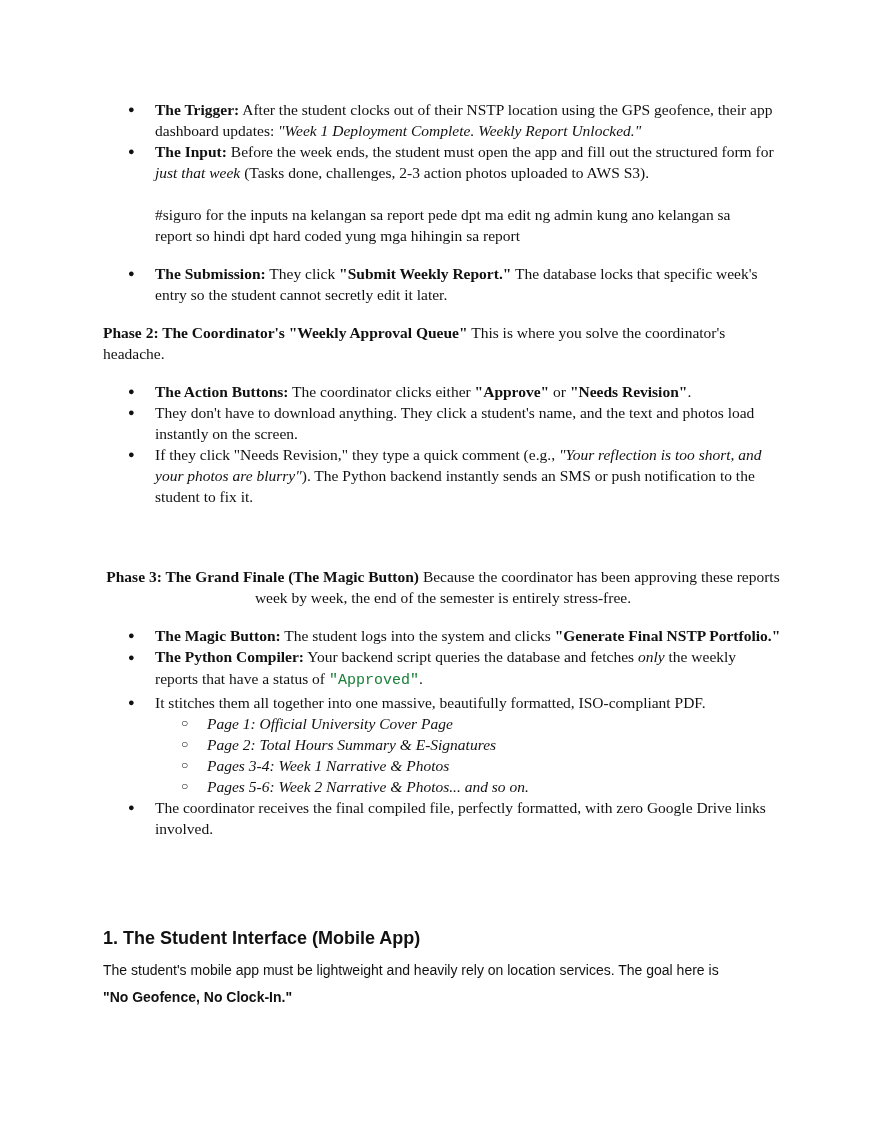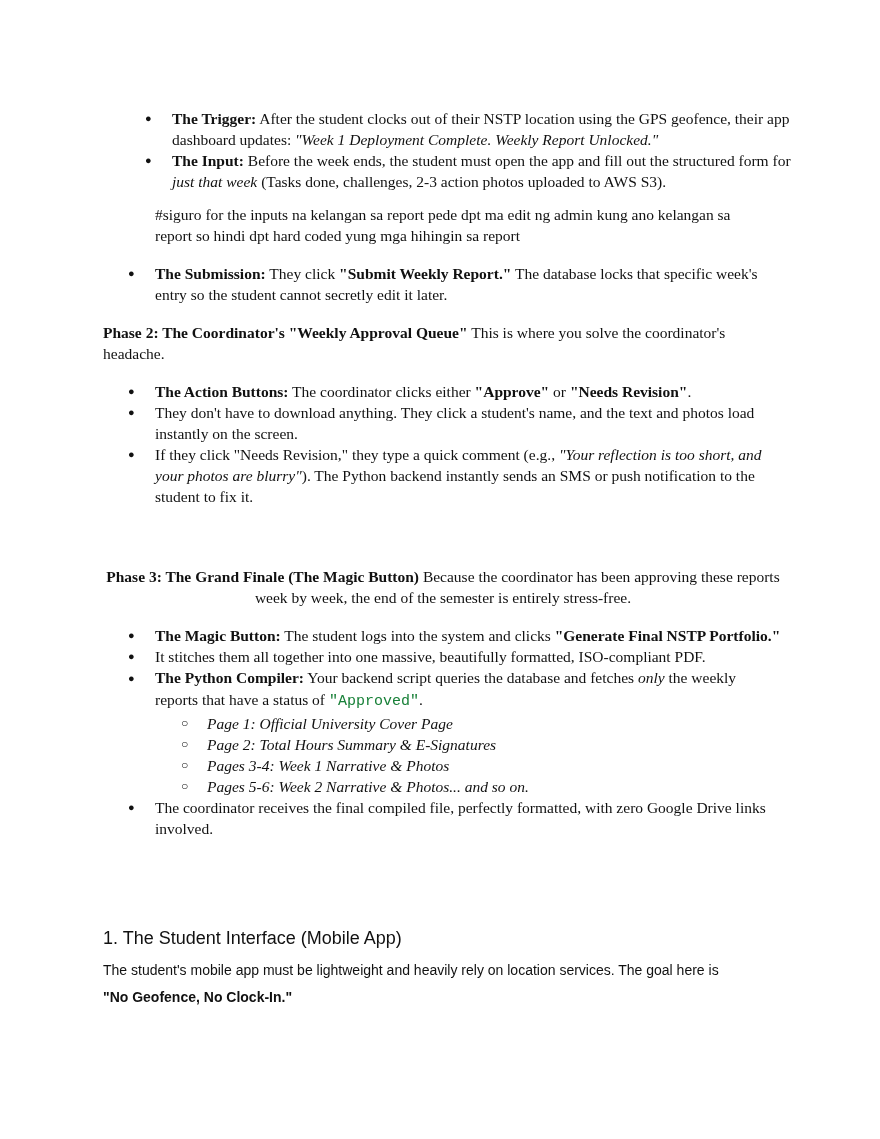--- a/index.html
+++ b/index.html
@@ -16,21 +16,21 @@
   b { font-weight: bold; }
   i { font-style: italic; }
   .code { font-family: "Liberation Mono", monospace; color: #188038; font-size: 15px; }
   .note { margin-left: 155px; width: 600px; }
 </style>
 </head>
 <body>
 
 <div class="page serif">
 
-  <ul style="position:absolute; top:108px; left:0;padding-left:17px;">
+  <ul style="position:absolute; top:99px; left:0;">
     <li class="bl"><b>The Trigger:</b><span> After the student clocks out of their NSTP location using the GPS geofence, their app dashboard updates: </span><i>"Week 1 Deployment Complete. Weekly Report Unlocked."</i></li>
     <li class="bl"><b>The Input:</b><span> Before the week ends, the student must open the app and fill out the structured form for </span><i>just that week</i><span> (Tasks done, challenges, 2-3 action photos uploaded to AWS S3).</span></li>
   </ul>
 
   <div class="note" style="position:absolute; top:204px;">#siguro for the inputs na kelangan sa report pede dpt ma edit ng admin kung ano kelangan sa report so hindi dpt hard coded yung mga hihingin sa report</div>
 
   <ul style="position:absolute; top:263px; left:0;">
     <li class="bl"><b>The Submission:</b><span> They click </span><b>"Submit Weekly Report."</b><span> The database locks that specific week's entry so the student cannot secretly edit it later.</span></li>
   </ul>
 
@@ -39,27 +39,27 @@
   <ul style="position:absolute; top:381px; left:0;">
     <li class="bl"><b>The Action Buttons:</b><span> The coordinator clicks either </span><b>"Approve"</b><span> or </span><b>"Needs Revision"</b><span>.</span></li>
     <li class="bl"><span>They don't have to download anything. They click a student's name, and the text and photos load instantly on the screen.</span></li>
     <li class="bl"><span>If they click "Needs Revision," they type a quick comment (e.g., </span><i>"Your reflection is too short, and your photos are blurry"</i><span>). The Python backend instantly sends an SMS or push notification to the student to fix it.</span></li>
   </ul>
 
   <div class="para" style="position:absolute; top:566px;text-align:center;"><b>Phase 3: The Grand Finale (The Magic Button)</b><span> Because the coordinator has been approving these reports week by week, the end of the semester is entirely stress-free.</span></div>
 
   <ul style="position:absolute; top:625px; left:0;">
     <li class="bl"><b>The Magic Button:</b><span> The student logs into the system and clicks </span><b>"Generate Final NSTP Portfolio."</b></li>
+    <li class="bl" style="line-height:22px;"><b>The Python Compiler:</b><span> Your backend script queries the database and fetches </span><i>only</i><span> the weekly reports that have a status of </span><span class="code">"Approved"</span><span>.</span></li>
     <li class="bl"><span>It stitches them all together into one massive, beautifully formatted, ISO-compliant PDF.</span></li>
-    <li class="bl" style="line-height:22px;"><b>The Python Compiler:</b><span> Your backend script queries the database and fetches </span><i>only</i><span> the weekly reports that have a status of </span><span class="code">"Approved"</span><span>.</span></li>
     <li class="sub"><i>Page 1: Official University Cover Page</i></li>
     <li class="sub"><i>Page 2: Total Hours Summary &amp; E-Signatures</i></li>
     <li class="sub"><i>Pages 3-4: Week 1 Narrative &amp; Photos</i></li>
     <li class="sub"><i>Pages 5-6: Week 2 Narrative &amp; Photos... and so on.</i></li>
     <li class="bl"><span>The coordinator receives the final compiled file, perfectly formatted, with zero Google Drive links involved.</span></li>
   </ul>
 
 
-  <div class="para sans" style="position:absolute; top:928px; font-weight:normal; font-size:18px;">1. The Student Interface (Mobile App)</div>
+  <div class="para sans" style="position:absolute; top:928px; font-weight:bold; font-size:18px;">1. The Student Interface (Mobile App)</div>
 
   <div class="para sans" style="position:absolute; top:957px; font-size:14px; line-height:27px; width:640px;"><span>The student's mobile app must be lightweight and heavily rely on location services. The goal here is </span><b>"No Geofence, No Clock-In."</b></div>
 
 </div>
 
 </body></html>

